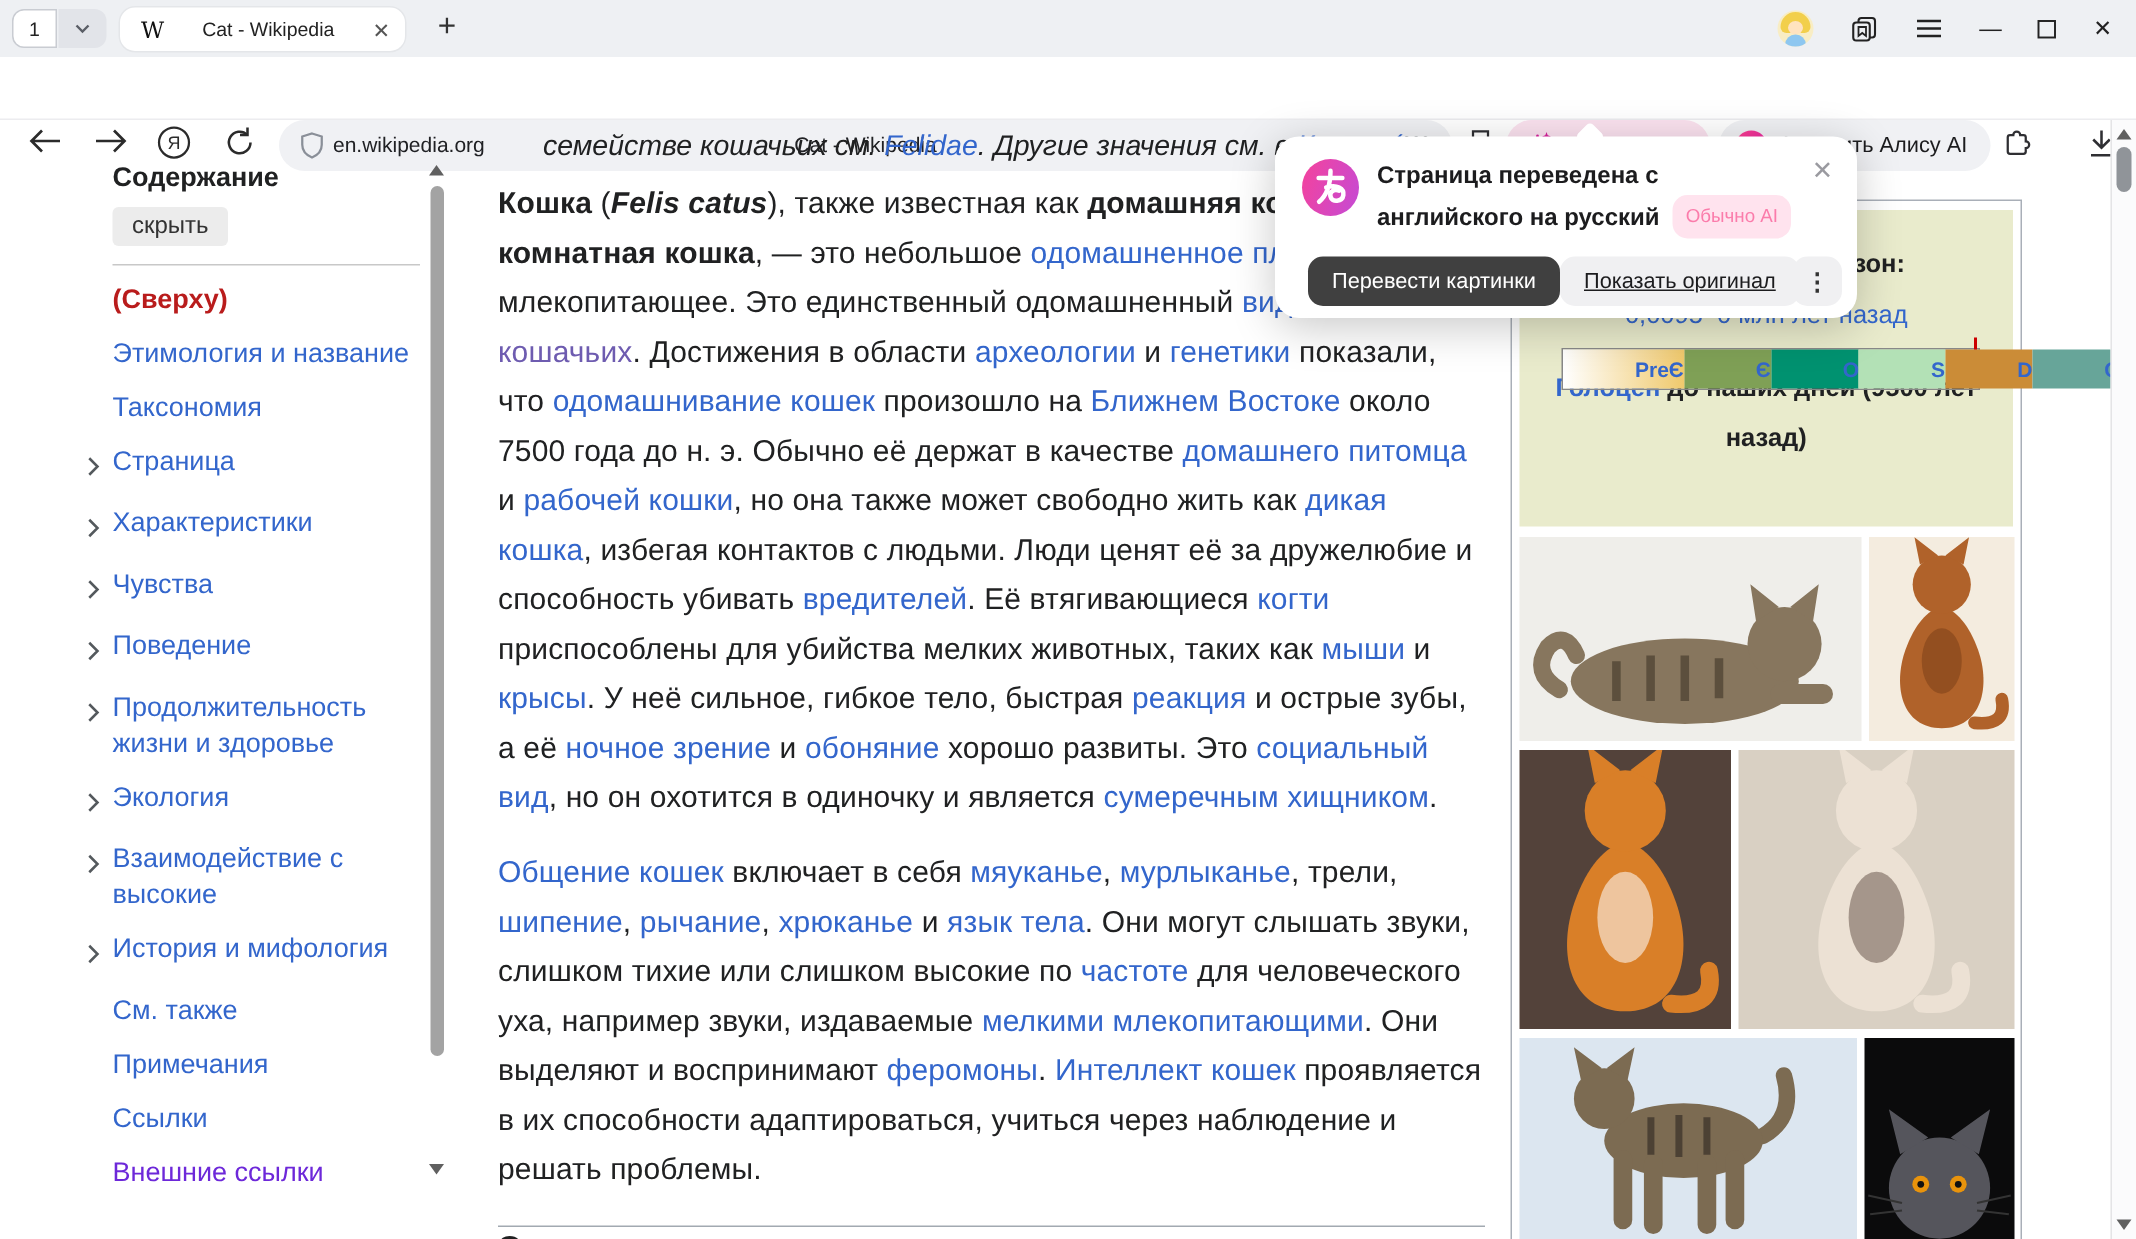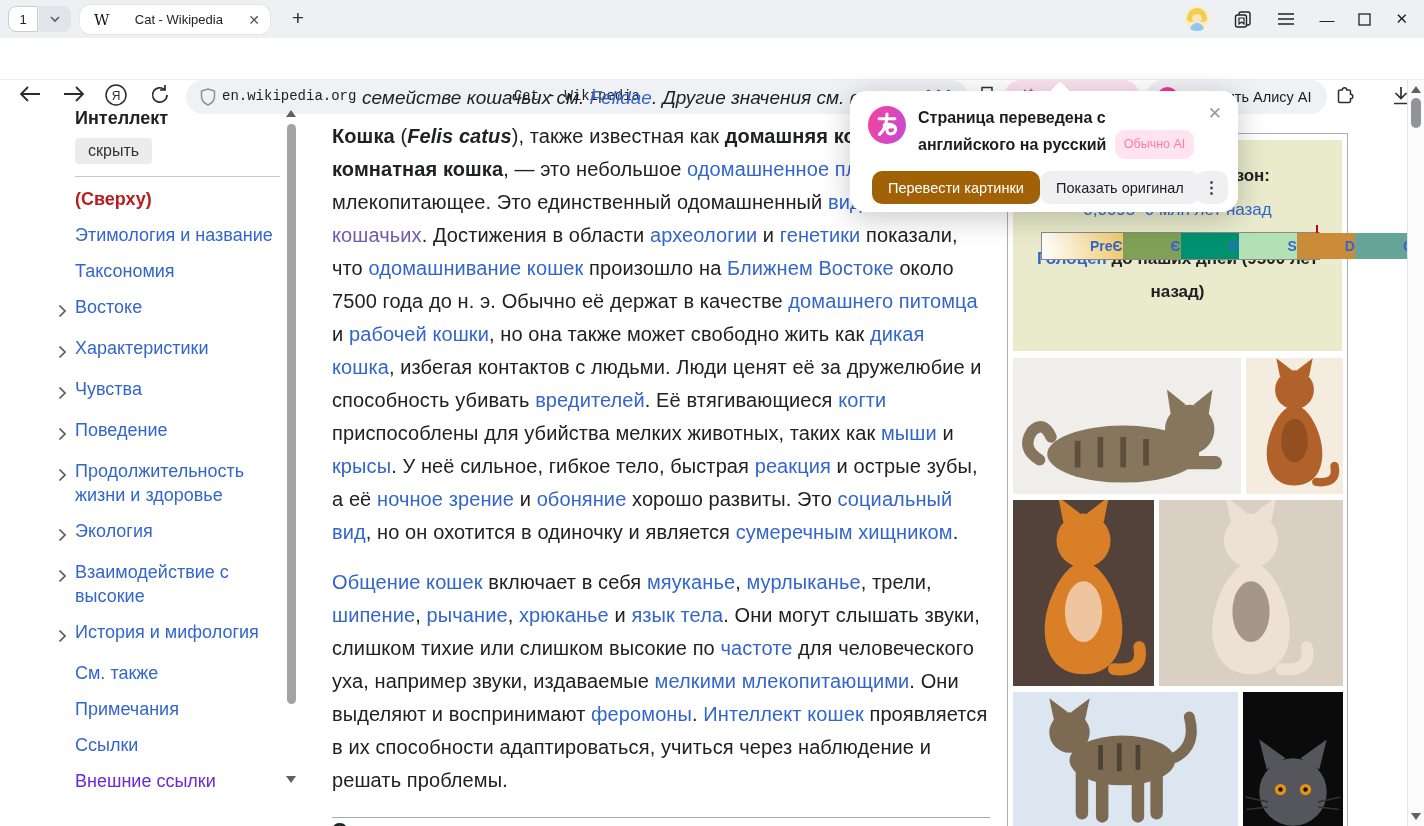--- a/index.html
+++ b/index.html
@@ -23,21 +23,21 @@
   .winicons{position:absolute;top:0;right:0;height:38px;display:flex;align-items:center;gap:24px;padding-right:16px;}
   .winglyph{font-size:15px;color:#222;}
   .avatar{width:24px;height:24px;border-radius:50%;background:#f8edc4;position:relative;overflow:hidden;}
   .avatar .hair{position:absolute;left:2px;top:1px;width:20px;height:14px;border-radius:10px 10px 4px 4px;background:#f2cf4b;}
   .avatar .face{position:absolute;left:7px;top:7px;width:10px;height:9px;border-radius:50%;background:#ffe3c0;}
   .avatar .body{position:absolute;left:5px;top:16px;width:14px;height:9px;border-radius:7px 7px 0 0;background:#8ec7f0;}
 
   
   .toolbar{position:absolute;left:0;top:38px;width:1424px;height:42px;background:#fff;border-bottom:1px solid #ececef;box-sizing:border-box;}
   .tb-ico{position:absolute;top:47px;}
-  .addr{position:absolute;left:186px;top:42px;width:782px;height:34px;background:#f0f1f4;border-radius:17px;font-family:Liberation Mono, monospace;}
+  .addr{position:absolute;left:186px;top:42px;width:782px;height:34px;background:#f0f1f4;border-radius:17px;}
   .addr-url{position:absolute;left:36px;top:8px;font-size:14px;color:#202124;}
   .addr-title{position:absolute;left:0;right:0;top:8px;text-align:center;font-size:14px;color:#202124;}
   .addr-dots{position:absolute;right:14px;top:5px;font-size:15px;color:#5f6368;font-weight:bold;letter-spacing:1px;}
   .pill{position:absolute;top:42px;height:34px;border-radius:17px;display:flex;align-items:center;gap:7px;
     padding:0 15px 0 11px;box-sizing:border-box;font-size:14.5px;color:#1c1c1e;white-space:nowrap;}
   .pill-translated{left:1004px;background:#fbe2ef;}
   .pill-alice{left:1146px;background:#f0f1f4;}
   .alice-circle{width:21px;height:21px;border-radius:50%;background:linear-gradient(135deg,#ff3f8e,#d91fad);position:relative;}
   .alice-circle:after{content:"";position:absolute;left:5px;top:5px;width:11px;height:11px;background:#fff;
     border-radius:55% 45% 55% 45%;transform:rotate(8deg);}
@@ -88,22 +88,22 @@
     box-shadow:0 6px 30px rgba(0,0,0,0.22);z-index:50;}
   .popup-arrow{position:absolute;left:203px;top:-7px;width:14px;height:14px;background:#fff;transform:rotate(45deg);border-radius:3px;}
   .popup-icon{position:absolute;left:18px;top:15px;width:38px;height:38px;border-radius:50%;
     background:linear-gradient(110deg,#f5429b,#c44bd6);}
   .popup-title{position:absolute;left:68px;top:14px;width:288px;font-size:16px;font-weight:bold;line-height:25px;color:#1c1c1e;}
   .popup-badge{display:inline-block;background:#ffe3ee;color:#fb7cab;font-size:12.5px;font-weight:normal;
     border-radius:10px;padding:2px 9px;margin-left:4px;vertical-align:2px;}
   .popup-close{position:absolute;right:16px;top:12px;font-size:17px;color:#9a9aa0;}
   .popup-btn{position:absolute;top:80px;height:33px;border-radius:10px;display:flex;align-items:center;
     padding:0 16px;font-size:14.5px;box-sizing:border-box;}
-  .btn-dark{left:22px;background:#a16207;color:#fff;}
-  .btn-light{left:190px;background:#f0f0f2;color:#1c1c1e;}
+  .btn-dark{left:22px;background:#404040;color:#fff;}
+  .btn-light{left:190px;background:#f0f0f2;color:#1c1c1e;text-decoration:underline;}
   .btn-dots{left:345px;width:33px;justify-content:center;background:#f0f0f2;color:#333;padding:0;font-size:16px;font-weight:bold;}
 
   
   .vscroll{position:absolute;right:0;top:80px;width:17px;height:746px;background:#fbfbfc;border-left:1px solid #e4e4e6;box-sizing:border-box;}
   .vthumb{position:absolute;left:3px;top:18px;width:10px;height:30px;background:#909499;border-radius:5px;}
   .vscroll .tri-up{position:absolute;left:3px;top:6px;}
   .vscroll .tri-down{position:absolute;left:3px;bottom:6px;}
 </style>
 </head>
 <body>
@@ -189,41 +189,41 @@
 
   <svg class="tb-ico" style="left:1332px;top:46px;" width="24" height="24">
     <path d="M8 6 h2.2 a2.3 2.3 0 1 1 4.6 0 H17 a1.5 1.5 0 0 1 1.5 1.5 v2.7 a2.3 2.3 0 1 1 0 4.6 V17 a1.5 1.5 0 0 1 -1.5 1.5 H8 A1.5 1.5 0 0 1 6.5 17 V7.5 A1.5 1.5 0 0 1 8 6 Z" fill="none" stroke="#2f2f33" stroke-width="1.5"></path>
   </svg>
   <svg class="tb-ico" style="left:1390px;top:46px;" width="22" height="24">
     <path d="M11 3 v11 M5.5 9 l5.5 5.5 L16.5 9 M4 19.5 h14" fill="none" stroke="#2f2f33" stroke-width="1.7"></path>
   </svg>
 </div>
 
 <div class="toc">
-  <div class="toc-title">Интеллект</div>
+  <div class="toc-title">Содержание</div>
   <div><span class="toc-hide">скрыть</span></div>
   <div class="toc-sep"></div>
   <div id="toc-list">
       <div class="toc-item">
         <span class="toc-chev"></span>
         <span class="toc-label current">(Сверху)</span>
       </div>
       <div class="toc-item">
         <span class="toc-chev"></span>
         <span class="toc-label">Этимология и название</span>
       </div>
       <div class="toc-item">
         <span class="toc-chev"></span>
         <span class="toc-label">Таксономия</span>
       </div>
       <div class="toc-item">
         <span class="toc-chev"><svg width="9" height="14">
             <polyline points="1.5,1.5 7,7 1.5,12.5" fill="none" stroke="#54595d" stroke-width="1.7"></polyline>
           </svg></span>
-        <span class="toc-label">Востоке</span>
+        <span class="toc-label">Страница</span>
       </div>
       <div class="toc-item">
         <span class="toc-chev"><svg width="9" height="14">
             <polyline points="1.5,1.5 7,7 1.5,12.5" fill="none" stroke="#54595d" stroke-width="1.7"></polyline>
           </svg></span>
         <span class="toc-label">Характеристики</span>
       </div>
       <div class="toc-item">
         <span class="toc-chev"><svg width="9" height="14">
             <polyline points="1.5,1.5 7,7 1.5,12.5" fill="none" stroke="#54595d" stroke-width="1.7"></polyline>

